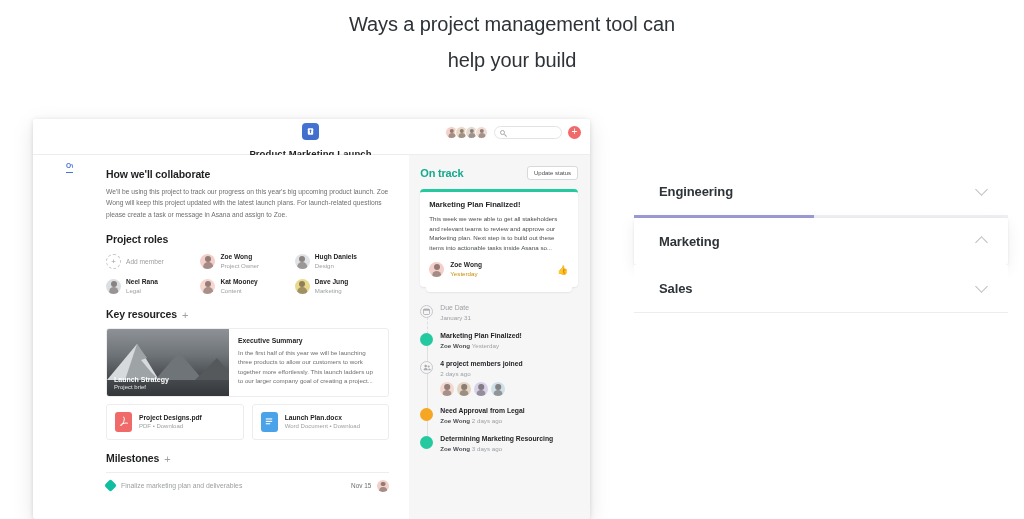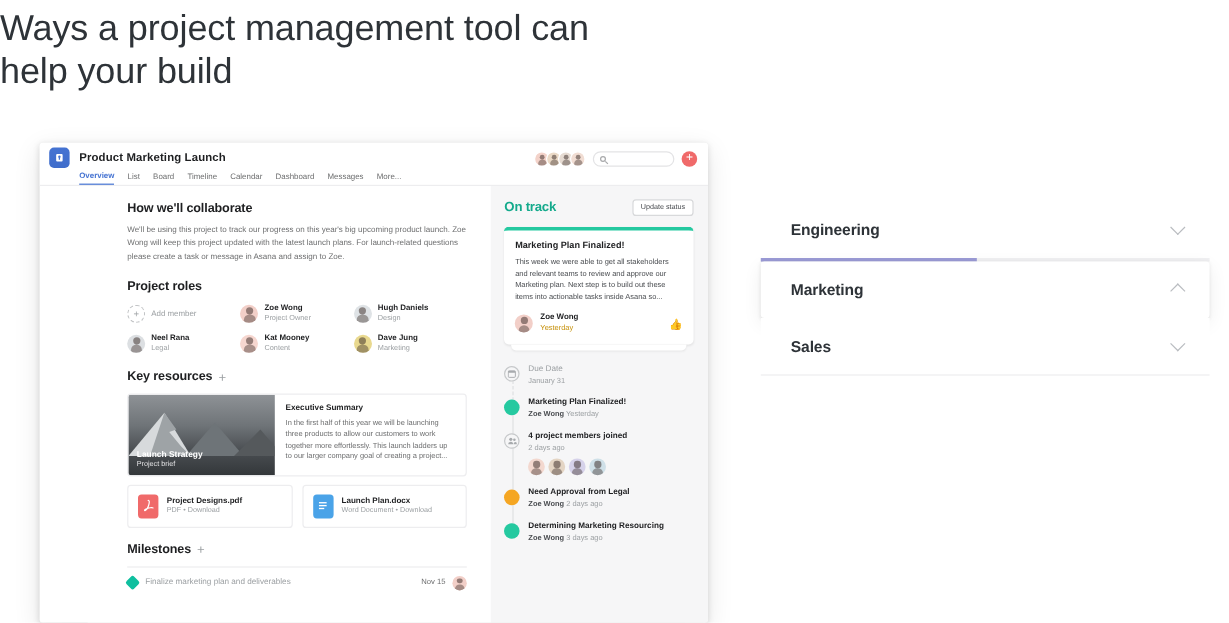--- a/index.html
+++ b/index.html
@@ -7,42 +7,42 @@
     width: 1024px; height: 519px;
     background: #ffffff;
     font-family: "Liberation Sans", sans-serif;
     overflow: hidden;
   }
   .page { position: relative; width: 1024px; height: 519px; background: #fff; }
 
   
   .headline {
     position: absolute; left: 0; top: 6px; width: 1024px;
-    text-align: left;
-    font-size: 30px; line-height: 36px;
+    text-align: center;
+    font-size: 20px; line-height: 36px;
     color: #2e3338; font-weight: 400;
     letter-spacing: -0.1px;
   }
   .headline span { display: block; }
 
   
   .app-window {
     position: absolute; left: 33px; top: 119px;
     width: 557px; height: 400px;
     background: #ffffff;
     border-radius: 3px;
     box-shadow: 0 1px 5px rgba(0,0,0,.13), 0 6px 22px rgba(0,0,0,.10);
     overflow: hidden;
   }
   .app-topbar {
     position: relative; height: 36px; width: 100%;
     background: #fff; padding: 0 10px 0 8px;
     border-bottom: 1px solid #ededef;
   }
-  .proj-row { display: flex; align-items: center; gap: 8px; padding-top: 4px; }
+  .proj-row { display: flex; align-items: center; gap: 8px; padding-top: 4px; flex-direction: column; }
   .proj-icon {
     width: 17px; height: 17px; border-radius: 4px;
     background: linear-gradient(180deg,#4573d2,#3f6dcb);
     display: flex; align-items: center; justify-content: center;
     flex: none;
   }
   .proj-icon svg { display:block; }
   .proj-title { font-size: 9.5px; font-weight: bold; color: #1e1f21; letter-spacing: .1px; }
 
   .tabs { display: flex; align-items: center; gap: 11px; margin-top: 3px; padding-left: 25px; }

